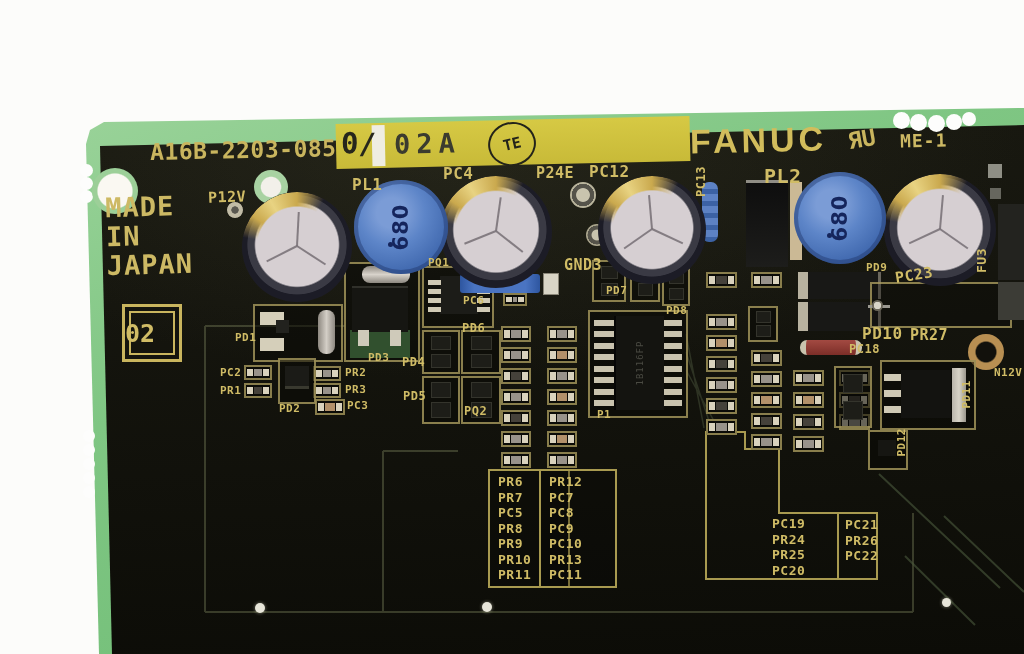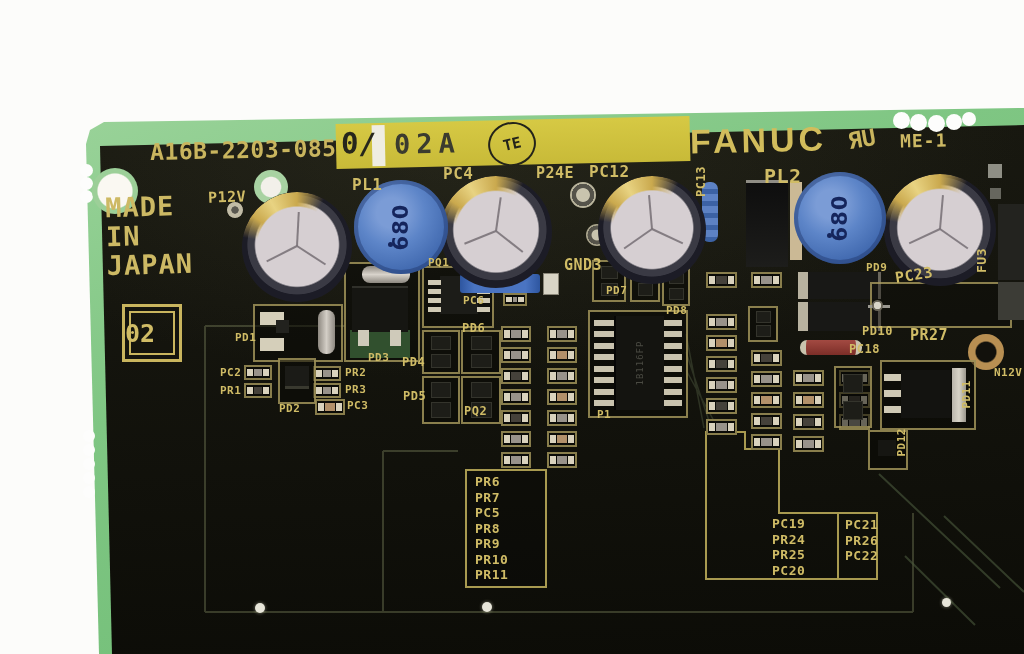--- a/index.html
+++ b/index.html
@@ -466,49 +466,58 @@
   <span class="lbl" style="left:589px;top:162px;font-size:16px">PC12</span>
   <span class="lbl vlbl" style="left:694px;top:166px;font-size:12px">PC13</span>
   <span class="lbl" style="left:764px;top:164px;font-size:20px">PL2</span>
   <span class="lbl" style="left:564px;top:256px;font-size:15px">GND3</span>
   <span class="lbl" style="left:463px;top:294px">PC6</span>
   <span class="lbl" style="left:606px;top:284px">PD7</span>
   <span class="lbl" style="left:666px;top:304px">PD8</span>
   <span class="lbl" style="left:866px;top:261px;font-size:11px">PD9</span>
   <span class="lbl" style="left:895px;top:266px;font-size:15px;transform:rotate(-9deg)">PC23</span>
   <span class="lbl vlbl" style="left:974px;top:248px;font-size:13px">FU3</span>
-  <span class="lbl" style="left:862px;top:324px;font-size:12px">PD10</span>
+  <span class="lbl" style="left:862px;top:324px;font-size:16px">PD10</span>
   <span class="lbl" style="left:910px;top:326px;font-size:15px">PR27</span>
   <span class="lbl" style="left:849px;top:342px;font-size:12px">PC18</span>
   <span class="lbl" style="left:994px;top:366px">N12V</span>
   <span class="lbl vlbl" style="left:960px;top:380px;font-size:11px">PD11</span>
   <span class="lbl vlbl" style="left:895px;top:428px;font-size:11px">PD12</span>
   <span class="lbl" style="left:235px;top:331px">PD1</span>
   <span class="lbl" style="left:220px;top:366px">PC2</span>
   <span class="lbl" style="left:220px;top:384px">PR1</span>
   <span class="lbl" style="left:279px;top:402px">PD2</span>
   <span class="lbl" style="left:345px;top:366px">PR2</span>
   <span class="lbl" style="left:345px;top:383px">PR3</span>
   <span class="lbl" style="left:347px;top:399px">PC3</span>
   <span class="lbl" style="left:368px;top:351px;font-size:11px">PD3</span>
   <span class="lbl" style="left:402px;top:355px;font-size:12px">PD4</span>
   <span class="lbl" style="left:403px;top:389px;font-size:12px">PD5</span>
   <span class="lbl" style="left:462px;top:321px;font-size:12px">PD6</span>
   <span class="lbl" style="left:428px;top:256px">PQ1</span>
   <span class="lbl" style="left:464px;top:404px;font-size:12px">PQ2</span>
   <span class="lbl" style="left:597px;top:408px">P1</span>
 
-  <div class="dcol listbox" style="left:465px;top:469px;width:66px">
+  <div class="dcol listbox" style="left:488px;top:469px;width:66px">
       <div>PR6</div>
       <div>PR7</div>
       <div>PC5</div>
       <div>PR8</div>
       <div>PR9</div>
       <div>PR10</div>
       <div>PR11</div>
+    </div>
+  <div class="dcol listbox" style="left:539px;top:469px;width:62px">
+      <div>PR12</div>
+      <div>PC7</div>
+      <div>PC8</div>
+      <div>PC9</div>
+      <div>PC10</div>
+      <div>PR13</div>
+      <div>PC11</div>
     </div>
   <div class="dcol" style="left:772px;top:516px">
       <div>PC19</div>
       <div>PR24</div>
       <div>PR25</div>
       <div>PC20</div>
     </div>
   <div class="dcol" style="left:845px;top:517px">
       <div>PC21</div>
       <div>PR26</div>

